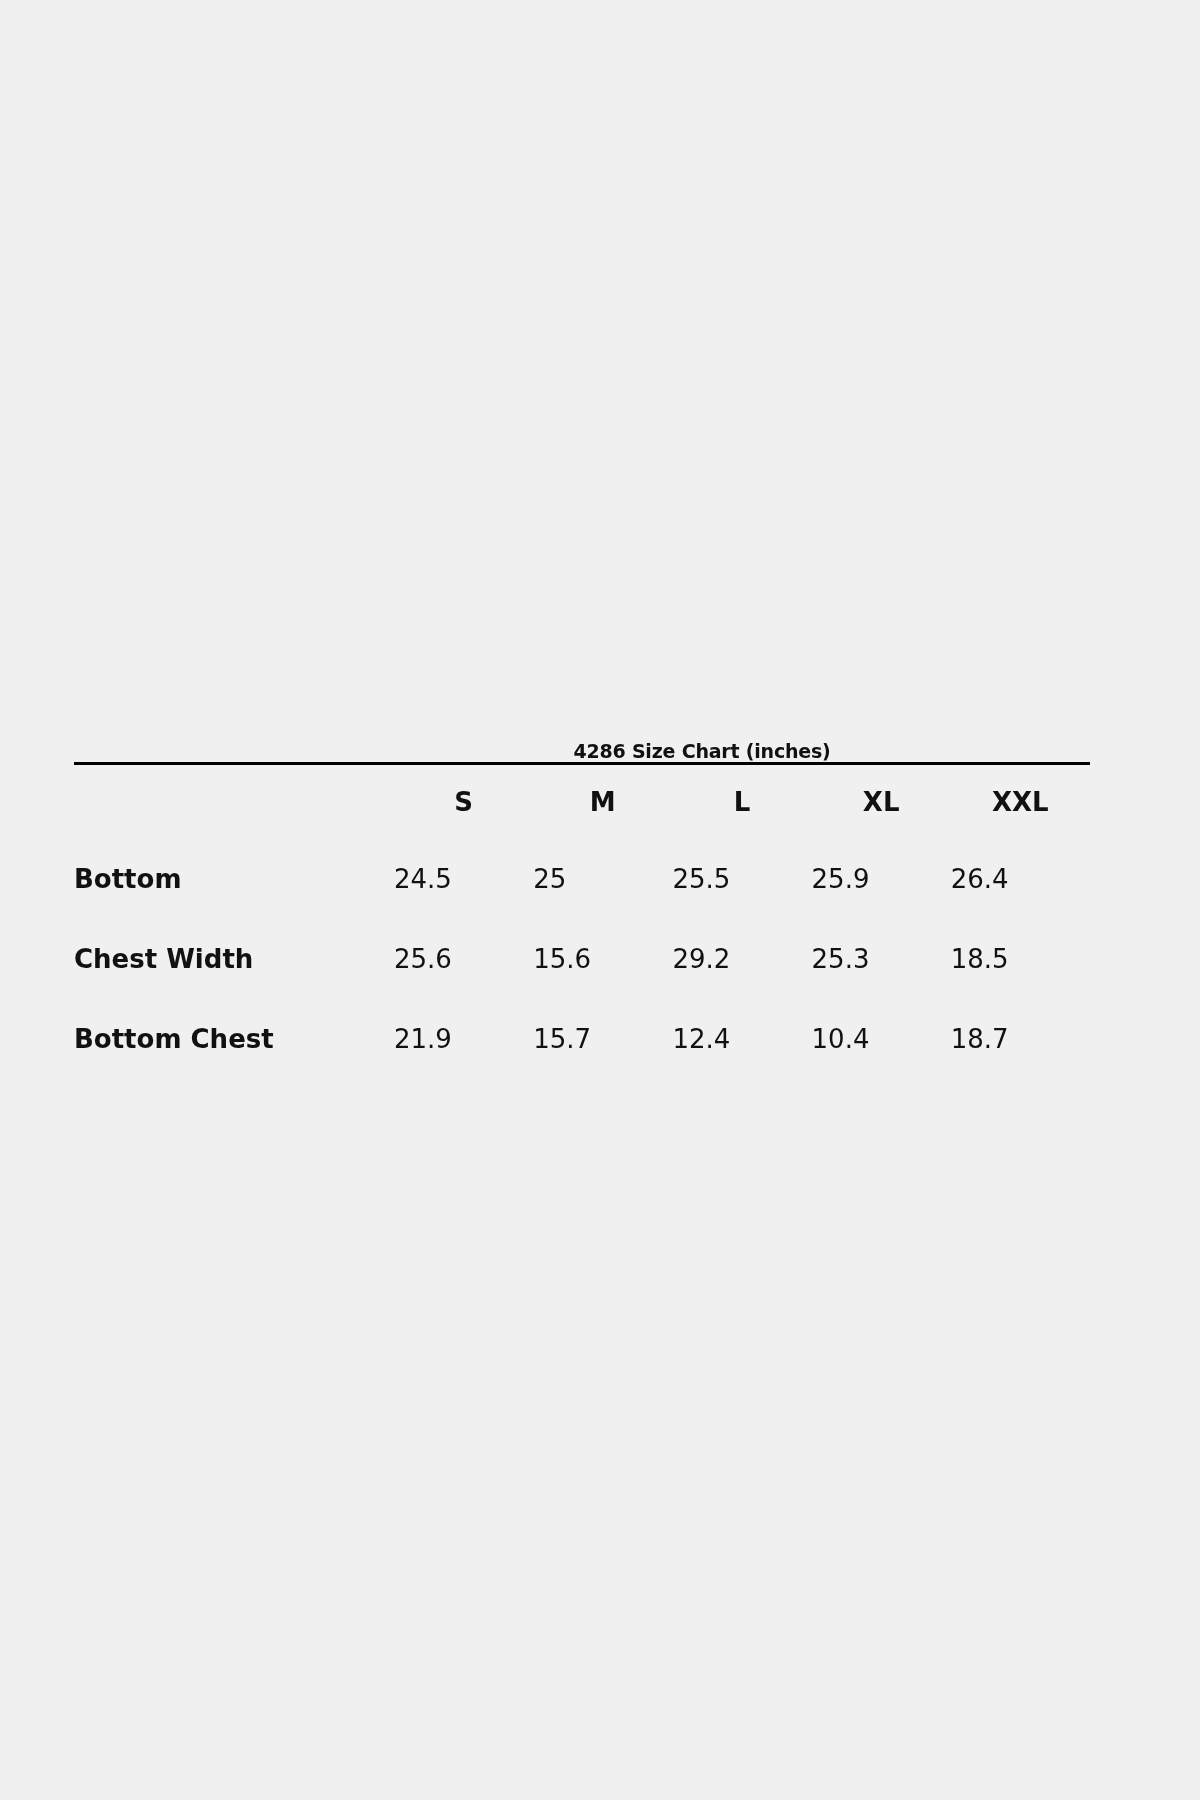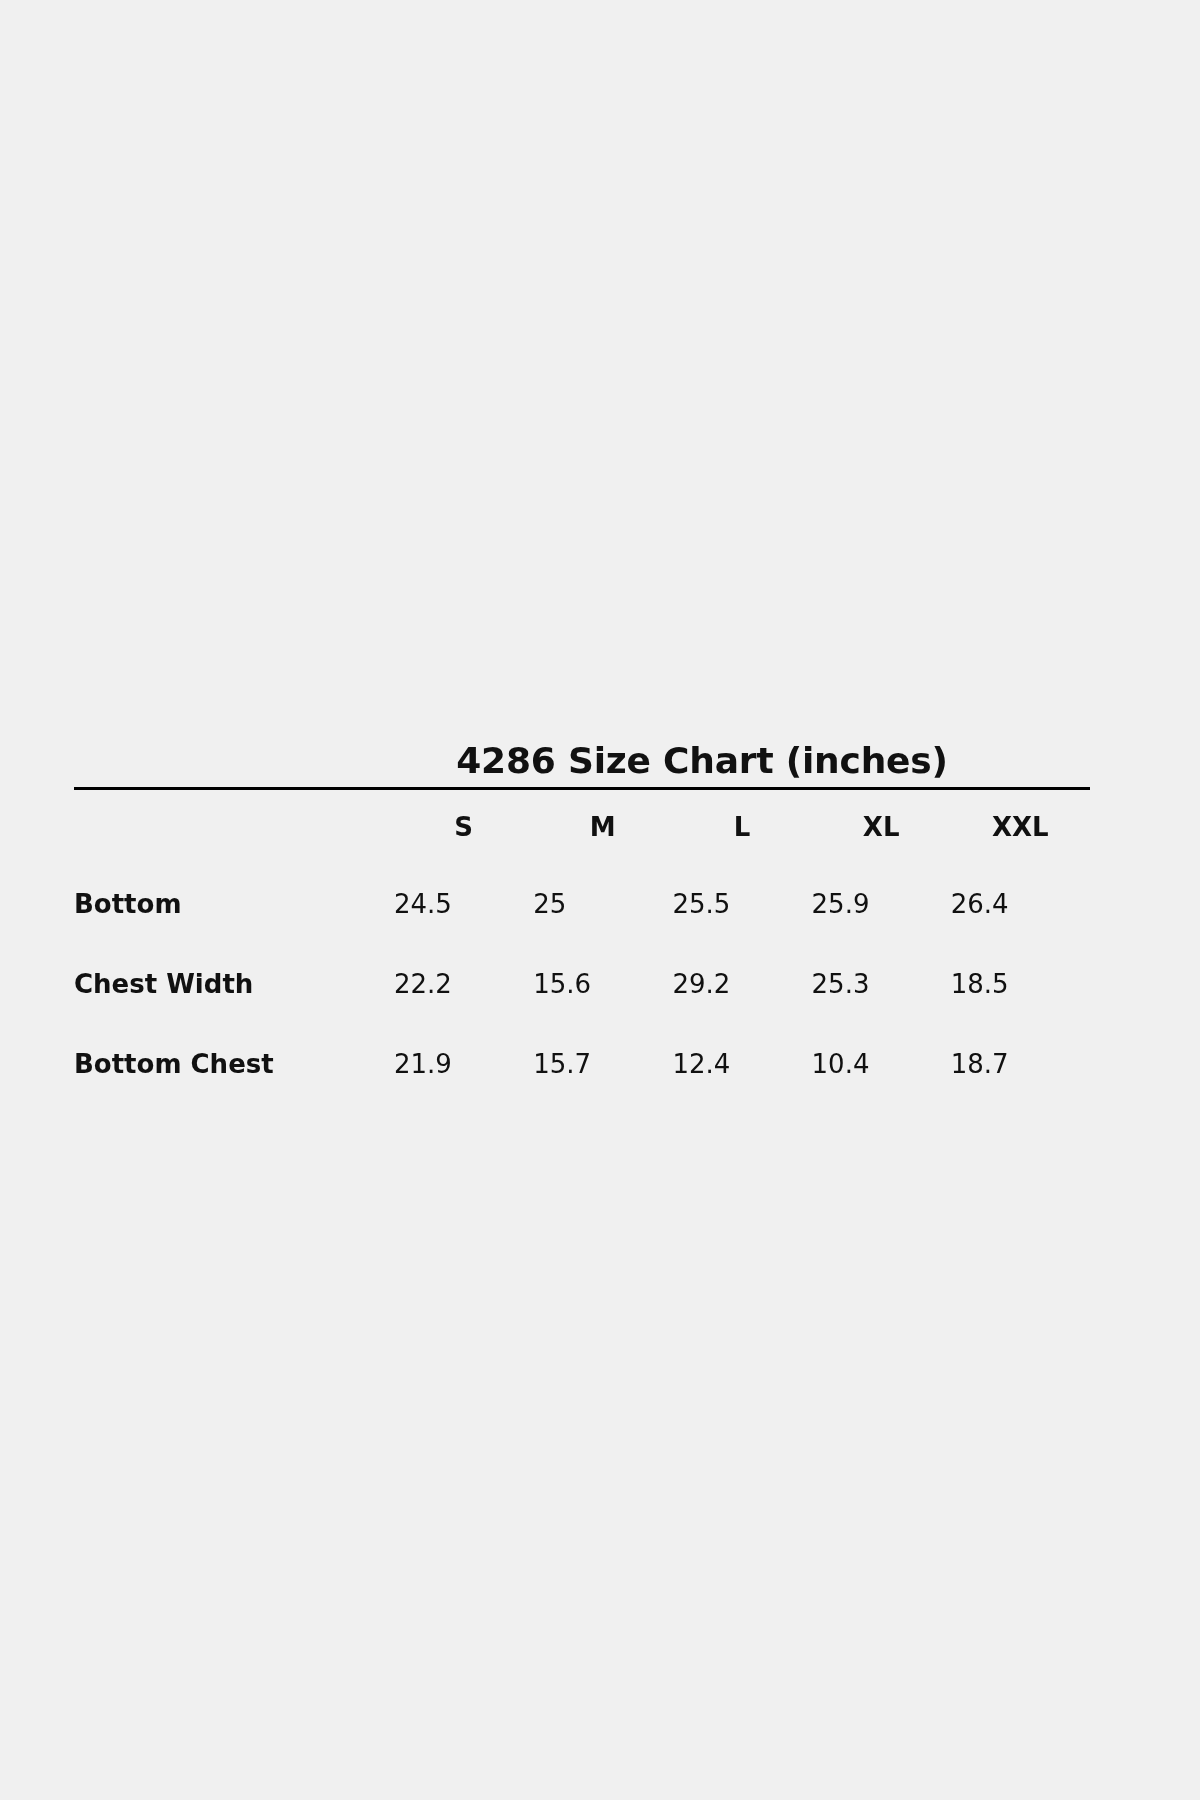--- a/index.html
+++ b/index.html
@@ -17,27 +17,26 @@
 
   .chart-wrap {
     position: absolute;
     left: 74px;
     top: 740px;
     width: 1016px;
   }
 
   .chart-title {
     text-align: center;
-    font-size: 36px;
+    font-size: 19px;
     font-weight: bold;
     color: #111111;
     letter-spacing: -0.2px;
     padding-left: 240px;
     box-sizing: border-box;
-    margin-bottom: 6px;
   }
 
   table.size-chart {
     width: 100%;
     border-collapse: collapse;
     table-layout: fixed;
   }
 
   table.size-chart thead tr {
     border-top: 3px solid #000000;
@@ -103,21 +102,21 @@
       <tr>
         <td class="row-label">Bottom</td>
         <td class="cell-value">24.5</td>
         <td class="cell-value">25</td>
         <td class="cell-value">25.5</td>
         <td class="cell-value">25.9</td>
         <td class="cell-value">26.4</td>
       </tr>
       <tr>
         <td class="row-label">Chest Width</td>
-        <td class="cell-value">22.2</td>
+        <td class="cell-value">25.6</td>
         <td class="cell-value">15.6</td>
         <td class="cell-value">29.2</td>
         <td class="cell-value">25.3</td>
         <td class="cell-value">18.5</td>
       </tr>
       <tr>
         <td class="row-label">Bottom Chest</td>
         <td class="cell-value">21.9</td>
         <td class="cell-value">15.7</td>
         <td class="cell-value">12.4</td>

